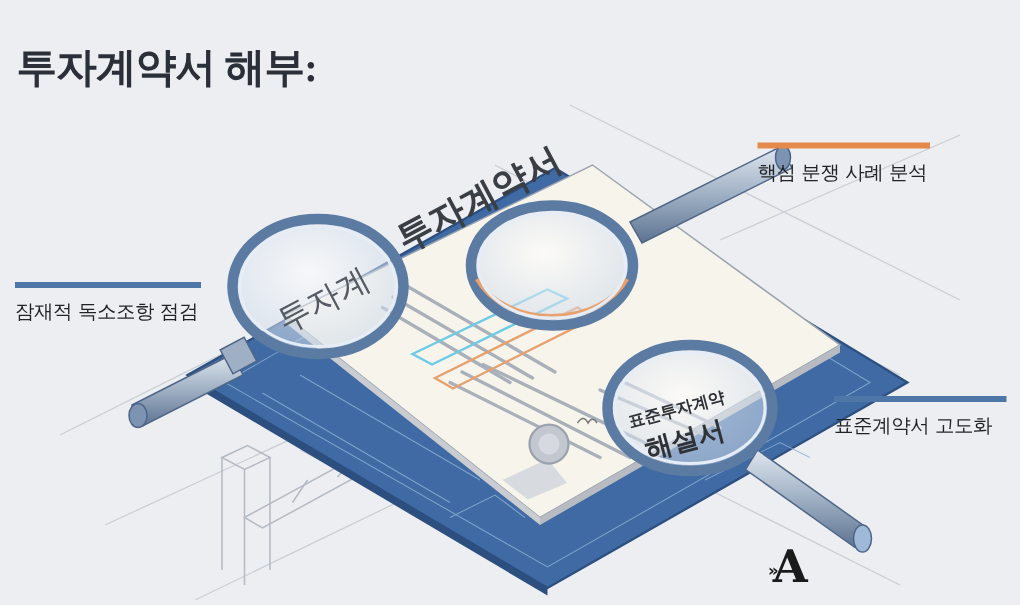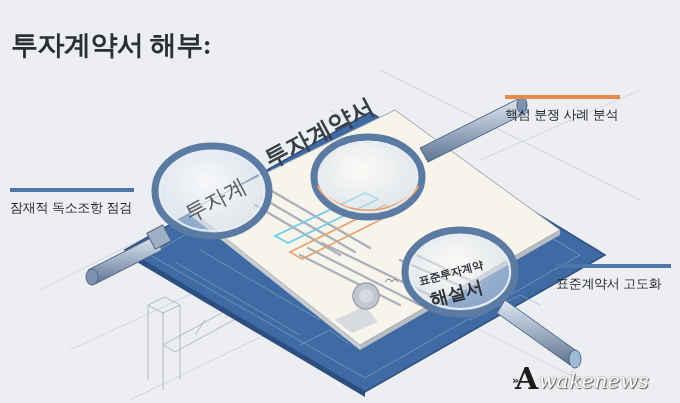--- a/index.html
+++ b/index.html
@@ -159,14 +159,13 @@
 </div>
 
 <div class="label lbl-right-bottom">
   <span class="bar"></span>
   <span>표준계약서 고도화</span>
 </div>
 
 <div class="logo">
   <span class="chev">»</span>
   <span class="a-mark">A</span>
-  <span class="word">wakenews</span>
 </div>
 
 </body></html>

